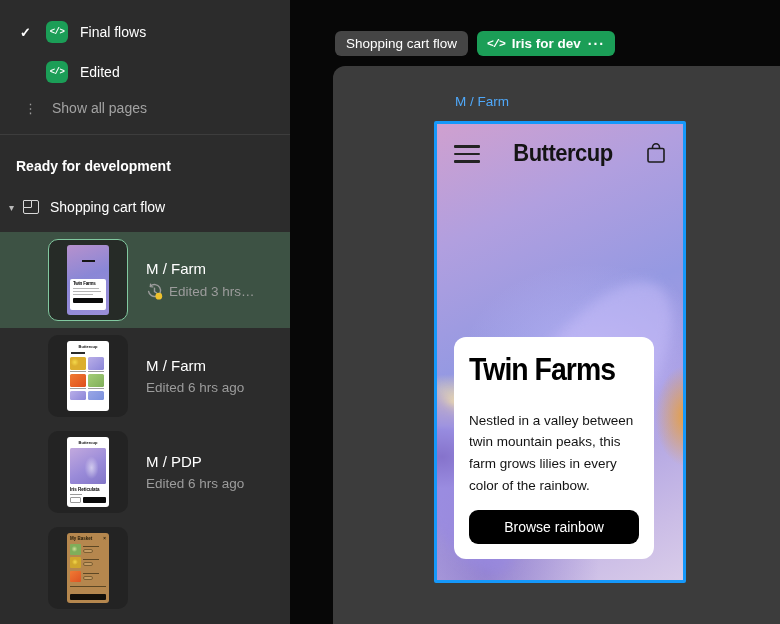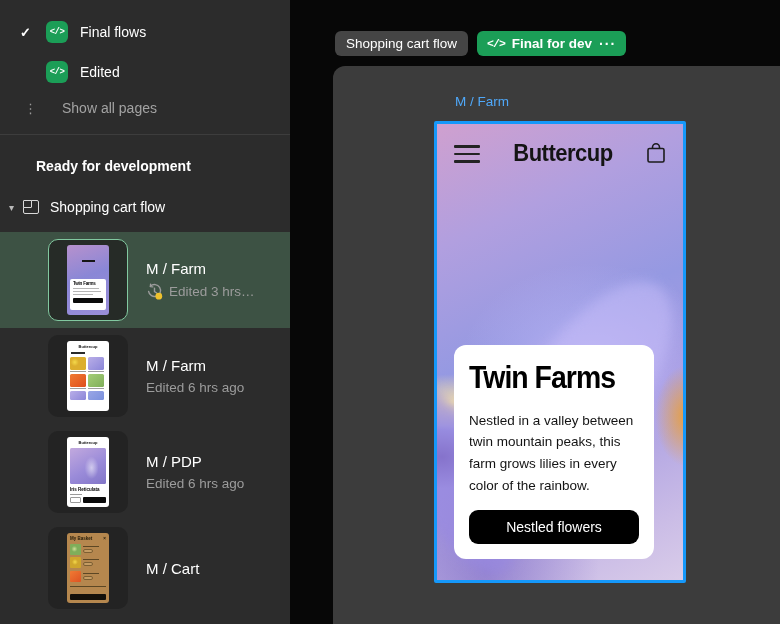--- a/index.html
+++ b/index.html
@@ -14,23 +14,23 @@
   .prow { height:40px; display:flex; align-items:center; padding-left:20px; cursor:default; }
   .check { width:18px; color:#fff; font-size:13px; font-weight:bold; }
   .check.hidden { visibility:hidden; }
   .codechip { width:22px; height:22px; margin-left:8px; border-radius:6px; background:#1b9e57;
               color:#fff; font-size:9px; font-weight:bold; letter-spacing:-0.5px;
               display:flex; align-items:center; justify-content:center;
               font-family:"Liberation Mono", monospace; }
   .plabel { margin-left:12px; color:#ffffff; font-size:14px; }
   .prow3 { height:32px; display:flex; align-items:center; padding-left:24px; }
   .kebab { color:#9a9a9a; font-size:13px; width:14px; }
-  .muted-label { margin-left:24px; color:#a3a3a3; font-size:14px; }
+  .muted-label { margin-left:14px; color:#a3a3a3; font-size:14px; }
   .divider { height:1px; background:#3d3d3d; margin-top:10px; }
-  .sec-header { padding:23px 20px 0 36px; color:#fff; font-size:14px; font-weight:bold; }
+  .sec-header { padding:23px 20px 0 16px; color:#fff; font-size:14px; font-weight:bold; }
   .flow-row { margin-top:21px; display:flex; align-items:center; padding-left:9px; height:24px; }
   .caret { color:#b9b9b9; font-size:10px; width:14px; }
   .sect-icon { width:16px; height:14px; border:1.5px solid #d9d9d9; border-radius:2px; position:relative; }
   .sect-icon::after { content:""; position:absolute; left:-1px; top:-1px; width:7px; height:6px;
                       border:1.5px solid #d9d9d9; border-radius:1px; background:#2c2c2c; }
   .flow-label { margin-left:11px; color:#fff; font-size:14px; }
   .frames { margin-top:13px; }
   .frow { height:96px; display:flex; align-items:center; padding-left:48px; }
   .frow.selected { background:#3d5244; }
   .thumb { width:80px; height:82px; border-radius:10px; background:#232323;
@@ -111,21 +111,21 @@
   .p3 { width:120px; height:90px; left:60px; top:330px; background:rgba(170,158,235,0.6); transform:rotate(15deg); }
   .phone-head { position:absolute; top:0; left:0; right:0; padding:16px 17px 0 17px;
                 display:flex; align-items:center; justify-content:space-between; z-index:2; }
   .burger { display:flex; flex-direction:column; gap:5px; width:26px; padding-top:2px; }
   .burger i { display:block; height:2.5px; background:#232323; border-radius:1px; }
   .brand { font-size:22px; font-weight:bold; letter-spacing:-0.5px; color:#141414; transform:scale(1.0,1.12); }
   .bag { width:20px; height:22px; display:block; }
   .card { position:absolute; left:17px; bottom:21px; width:200px; background:#fff;
           border-radius:12px; padding:16px 15px 15px 15px; z-index:2; }
   .card-title { font-size:29px; font-weight:bold; letter-spacing:-1px; color:#000; transform:scale(0.98,1.1); transform-origin:left center; }
-  .card-body { margin-top:16px; font-size:13.5px; line-height:1.62; color:#141414; }
+  .card-body { margin-top:24px; font-size:13.5px; line-height:1.62; color:#141414; }
   .card-btn { margin-top:13px; height:34px; background:#000; border-radius:9px; color:#fff;
               font-size:14px; display:flex; align-items:center; justify-content:center; cursor:pointer; }
 </style>
 </head>
 <body>
 
 <div class="stage">
 
   <aside class="sidebar">
     <div class="pages">
@@ -258,33 +258,32 @@
               <div class="mc-col">
                   <div class="mc-line"></div>
                   <div class="mc-pill"></div>
                 </div>
               </div>
             <div class="mc-total"></div>
             <div class="mc-btn"></div>
           </div>
         </div>
         <div class="ftexts">
-          <div class="ftitle">M / Cart</div>
         </div>
       </div>
 
     </div>
   </aside>
 
   <div class="main">
     <div class="topchips">
       <div class="chip">Shopping cart flow</div>
       <div class="badge">
         <span class="glyph">&lt;/&gt;</span>
-        <span>Final for dev</span>
+        <span>Iris for dev</span>
         <span class="dots">···</span>
       </div>
     </div>
 
     <div class="canvas">
       <div class="frame-label">M / Farm</div>
 
       <div class="phone">
         <div class="phone-art">
           <div class="petal p1"></div>
@@ -301,19 +300,19 @@
           <div class="brand">Buttercup</div>
           <svg class="bag" viewBox="0 0 20 22">
             <rect x="2" y="6.5" width="16" height="13.5" rx="1.5" fill="none" stroke="#1c1c1c" stroke-width="1.6"></rect>
             <path d="M6.5 6.5 V5.2 a3.5 3.5 0 0 1 7 0 V6.5" fill="none" stroke="#1c1c1c" stroke-width="1.6"></path>
           </svg>
         </div>
 
         <div class="card">
           <div class="card-title">Twin Farms</div>
           <div class="card-body">Nestled in a valley between twin mountain peaks, this farm grows lilies in every color of the rainbow.</div>
-          <div class="card-btn">Nestled flowers</div>
+          <div class="card-btn">Browse rainbow</div>
         </div>
       </div>
     </div>
   </div>
 
 </div>
 
 </body></html>

